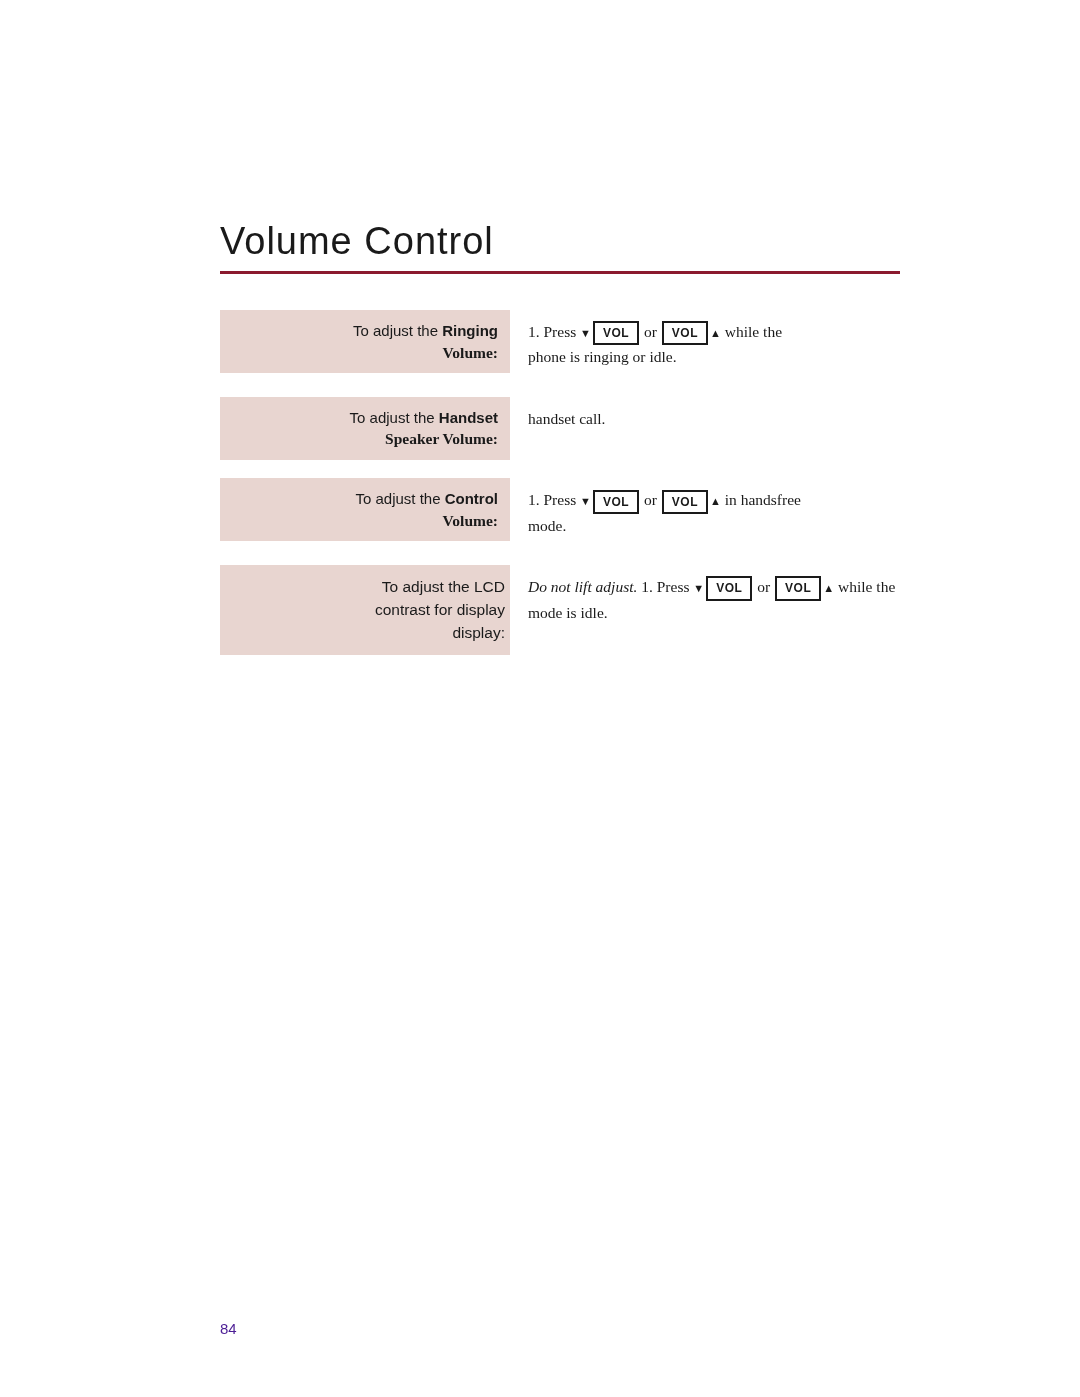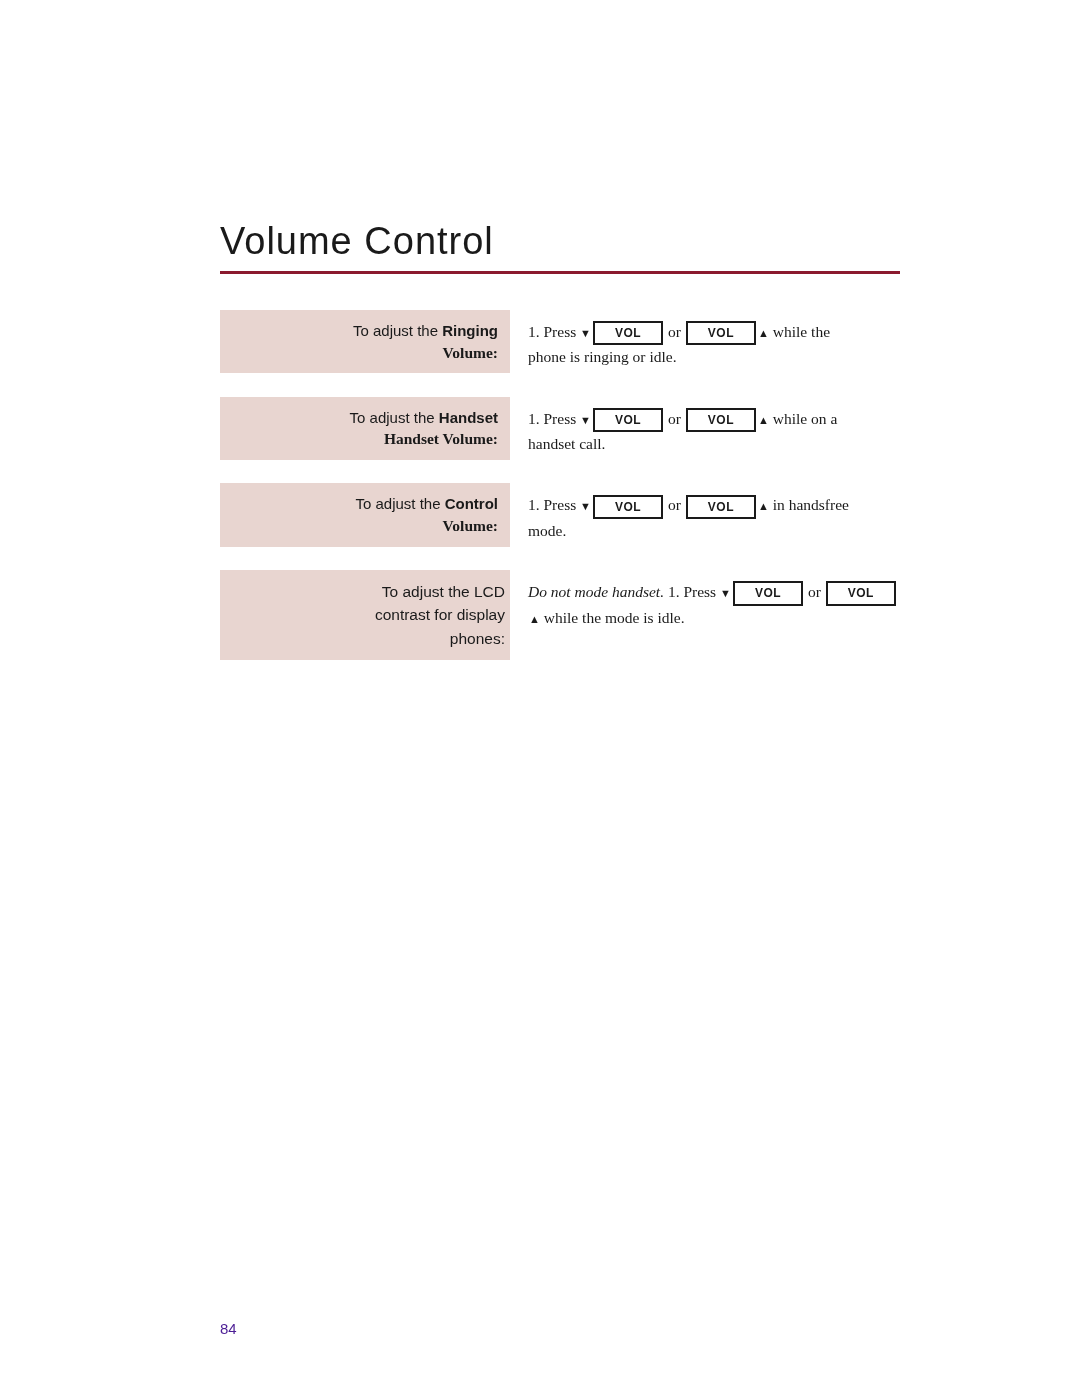--- a/index.html
+++ b/index.html
@@ -73,21 +73,21 @@
     }
 
     .content-cell .step {
       display: block;
     }
 
     .vol-btn {
       display: inline-flex;
       align-items: center;
       border: 2px solid #1a1a1a;
-      padding: 1px 20px;
+      padding: 1px 8px;
       font-size: 12px;
       font-weight: bold;
       font-family: Arial, sans-serif;
       margin: 0 1px;
       vertical-align: middle;
       background: #ffffff;
       letter-spacing: 0.5px;
     }
 
     .arrow-down {
@@ -155,30 +155,23 @@
           <span class="vol-btn">VOL</span><span class="arrow-up">▲</span>
           while the
         </span>
         <span class="step">phone is ringing or idle.</span>
       </div>
     </div>
 
     <div class="table-row">
       <div class="label-cell">
         <span class="main-label">To adjust the <span class="bold-part">Handset</span></span><br>
-        <span class="bold-part">Handset Volume:</span>
+        <span class="bold-part">Speaker Volume:</span>
       </div>
       <div class="content-cell">
-        <span class="step">
-          1. Press
-          <span class="arrow-down">▼</span><span class="vol-btn">VOL</span>
-          or
-          <span class="vol-btn">VOL</span><span class="arrow-up">▲</span>
-          while on a
-        </span>
         <span class="step">handset call.</span>
       </div>
     </div>
 
     <div class="table-row">
       <div class="label-cell">
         <span class="main-label">To adjust the <span class="bold-part">Control</span></span><br>
         <span class="bold-part">Volume:</span>
       </div>
       <div class="content-cell">
@@ -190,24 +183,24 @@
           in handsfree
         </span>
         <span class="step">mode.</span>
       </div>
     </div>
 
     <div class="table-row">
       <div class="lcd-label-cell">
         To adjust the <span class="bold-part">LCD</span><br>
         contrast for display<br>
-        <span class="bold-part">phones:</span>
+        <span class="bold-part">display:</span>
       </div>
       <div class="lcd-content-cell">
-        <span class="step italic-text">Do not mode handset.</span>
+        <span class="step italic-text">Do not lift adjust.</span>
         <span class="step">
           1. Press
           <span class="arrow-down">▼</span><span class="vol-btn">VOL</span>
           or
           <span class="vol-btn">VOL</span><span class="arrow-up">▲</span>
           while the
         </span>
         <span class="step">mode is idle.</span>
       </div>
     </div>

